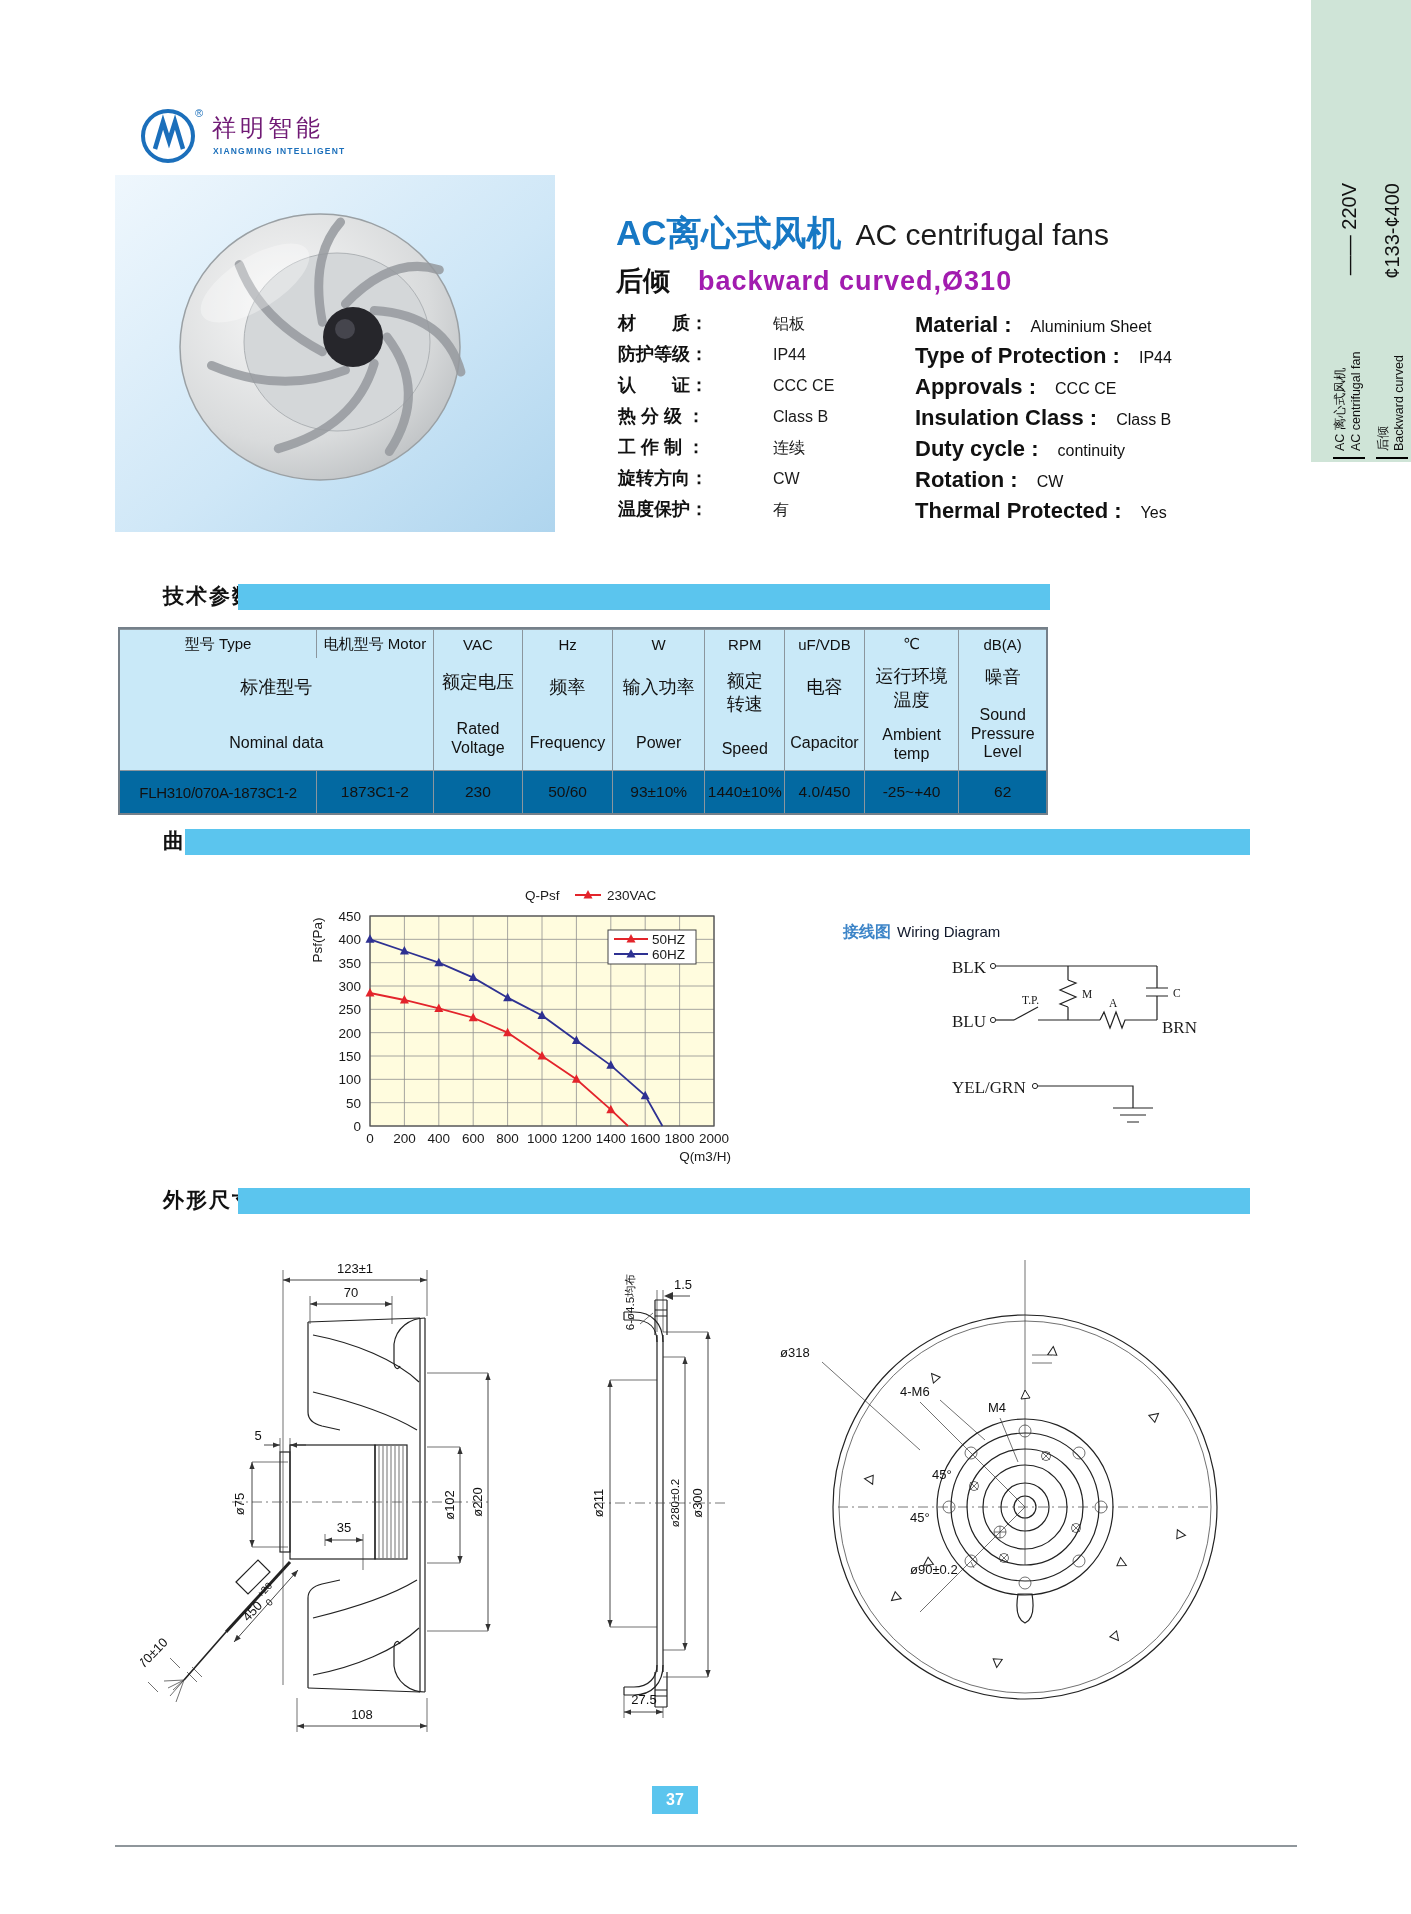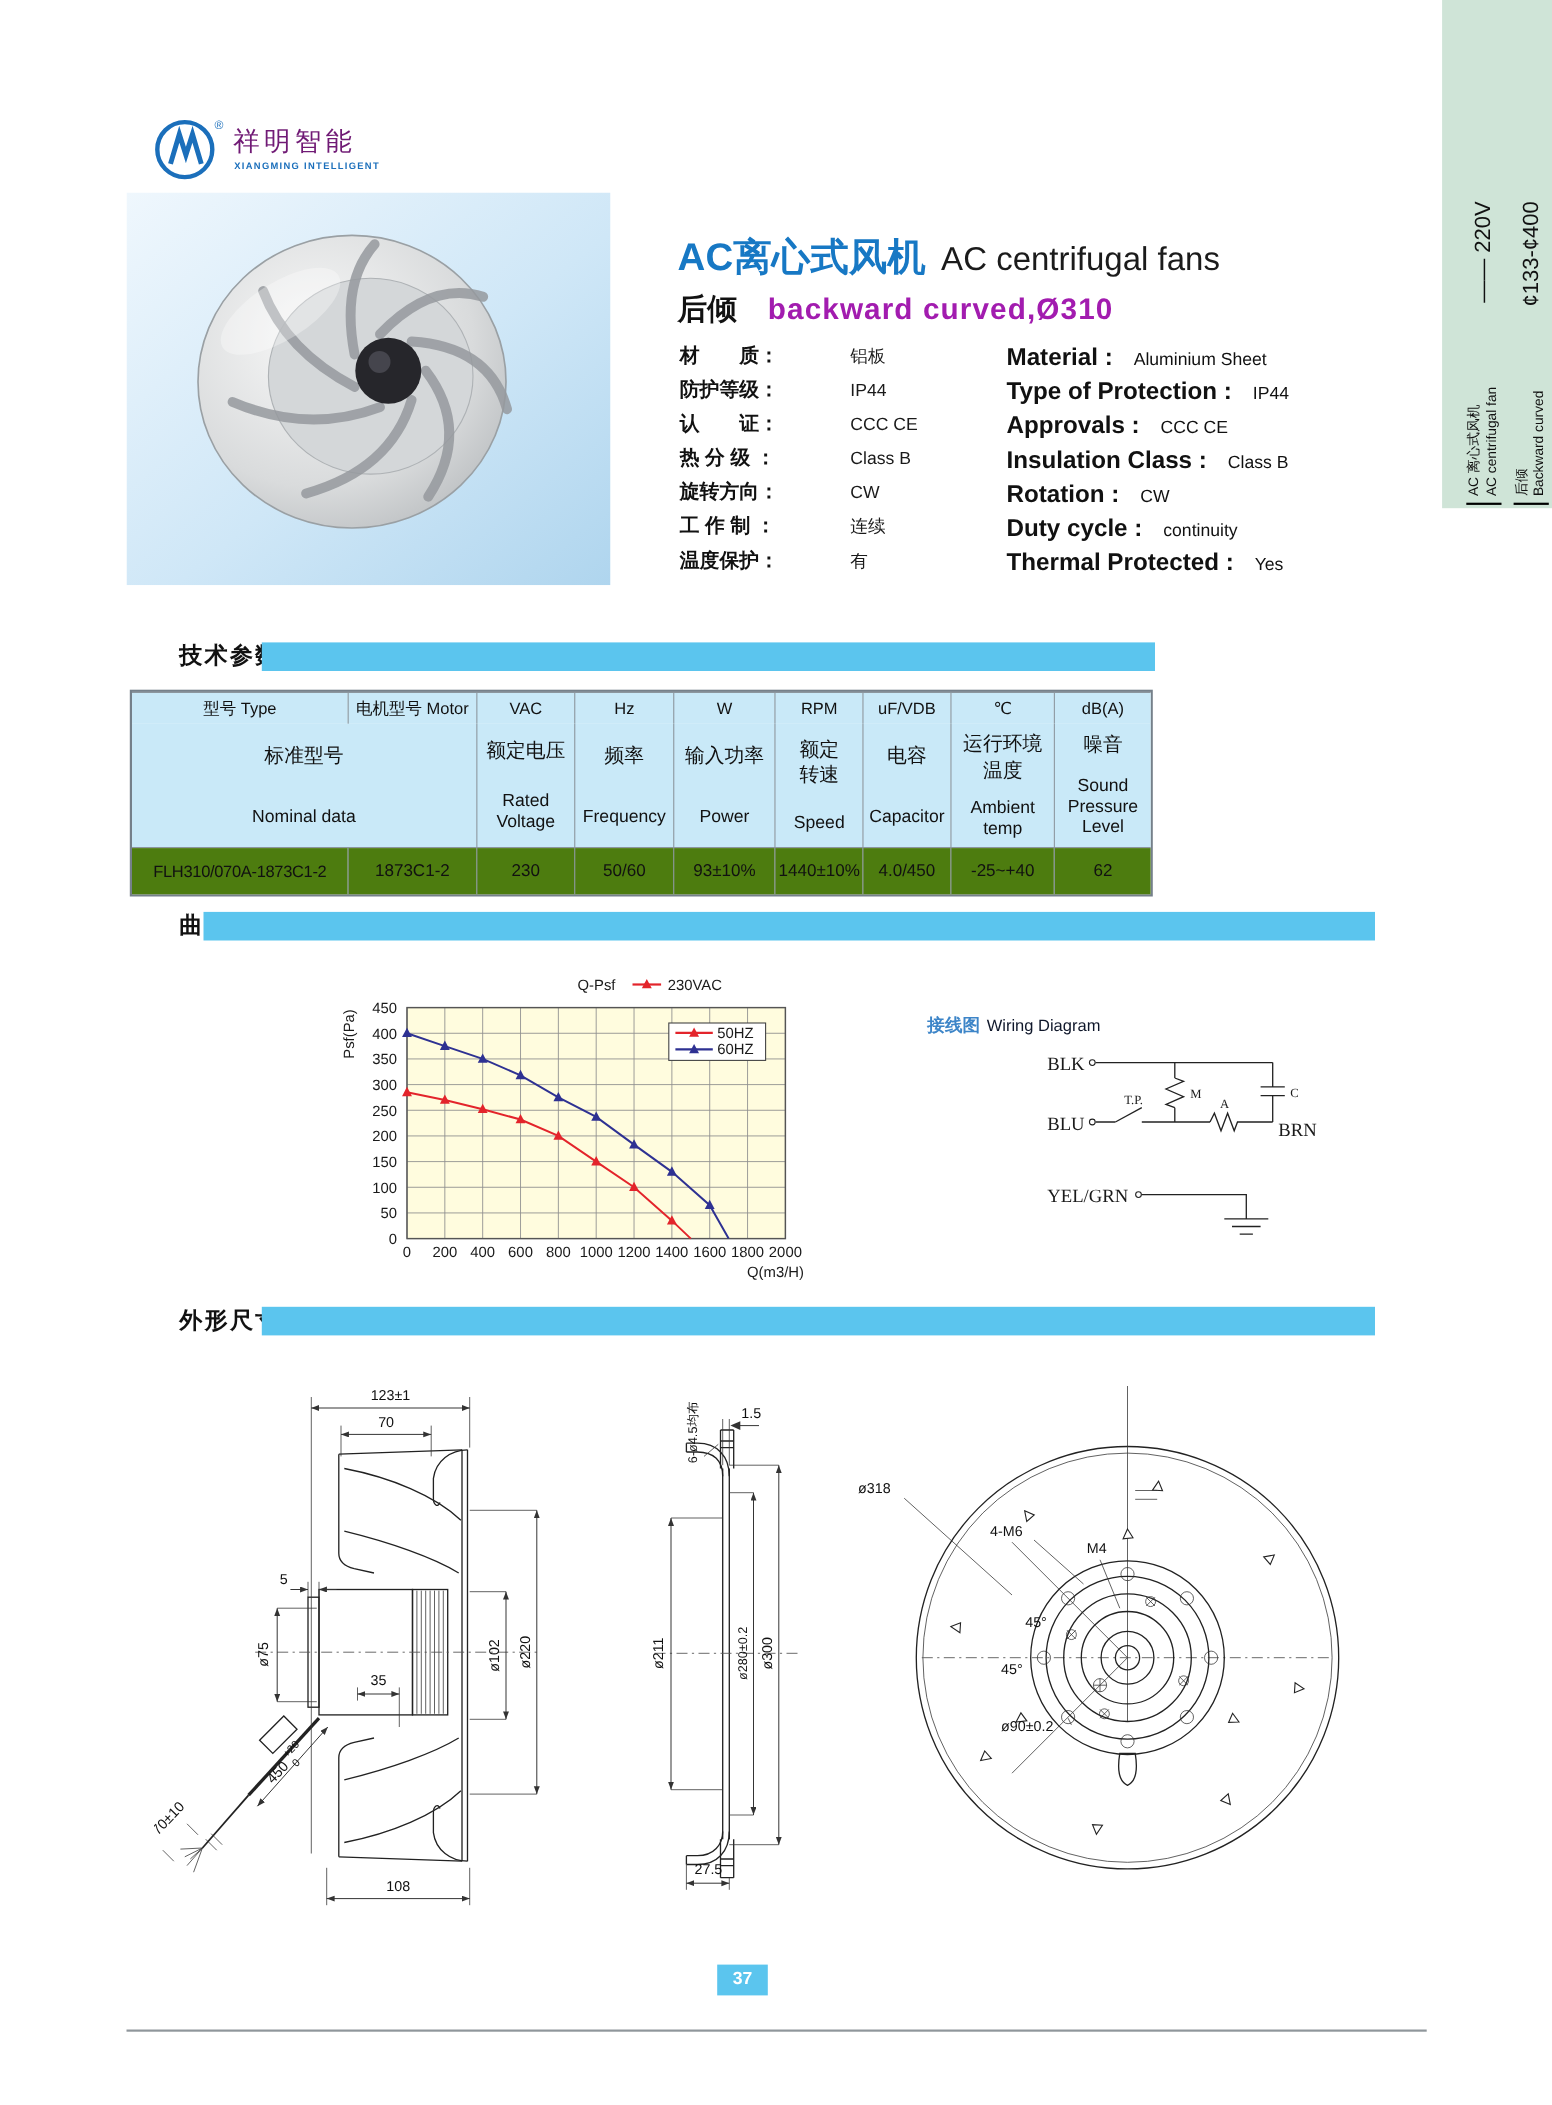--- a/index.html
+++ b/index.html
@@ -30,21 +30,21 @@
   .tr>div{box-sizing:border-box;border-left:1px solid #8B969E;display:flex;flex-direction:column;
           justify-content:space-around;align-items:center;text-align:center;}
   .tr>div:first-child{border-left:none;}
   .h1>div,.h2>div{background:#C9E9F8;}
   .h1{height:112px;}
   .h1 .cn{font-size:18px;white-space:pre-line;line-height:1.3;}
   .h1 .en{font-size:16px;white-space:pre-line;line-height:1.15;}
   .h2{height:28px;border-top:1px solid #8B969E;font-size:15px;}
   .h2>div{justify-content:center;}
   .drow{height:42px;border-top:1px solid #8B969E;font-size:15.5px;}
-  .drow>div{justify-content:center;background:#4d7c0f;}
+  .drow>div{justify-content:center;background:#0369a1;}
   .c1{width:197px}.c2{width:117px}.c3{width:90px}.c4{width:90px}.c5{width:93px}
   .c6{width:80px}.c7{width:80px}.c8{width:95px}.c9{width:88px}.g1{width:314px}
   .model-cell{letter-spacing:-0.3px;font-size:15px;}
   
   .sideband{position:absolute;left:1311px;top:0;width:100px;height:462px;background:#CFE4D7;}
   .vwrap{position:absolute;overflow:visible;}
   .vinner{position:absolute;left:0;transform-origin:0 0;transform:rotate(-90deg);
           display:flex;justify-content:space-between;align-items:center;}
   .vpair{border-left:2px solid #000;padding-left:6px;font-size:12.5px;line-height:1.25;white-space:nowrap;color:#111;}
   .vbig{font-size:20px;white-space:nowrap;color:#111;}
@@ -127,26 +127,26 @@
     </div>
     <div class="spec-row">
       <span class="cl">认　　证：</span><span class="cv">CCC  CE</span>
       <span class="enpart"><span class="el">Approvals :</span><span class="ev">CCC  CE</span></span>
     </div>
     <div class="spec-row">
       <span class="cl">热 分 级 ：</span><span class="cv">Class B</span>
       <span class="enpart"><span class="el">Insulation Class :</span><span class="ev">Class B</span></span>
     </div>
     <div class="spec-row">
+      <span class="cl">工 作 制 ：</span><span class="cv">连续</span>
+      <span class="enpart"><span class="el">Duty cycle :</span><span class="ev">continuity</span></span>
+    </div>
+    <div class="spec-row">
       <span class="cl">旋转方向：</span><span class="cv">CW</span>
       <span class="enpart"><span class="el">Rotation :</span><span class="ev">CW</span></span>
-    </div>
-    <div class="spec-row">
-      <span class="cl">工 作 制 ：</span><span class="cv">连续</span>
-      <span class="enpart"><span class="el">Duty cycle :</span><span class="ev">continuity</span></span>
     </div>
     <div class="spec-row">
       <span class="cl">温度保护：</span><span class="cv">有</span>
       <span class="enpart"><span class="el">Thermal  Protected :</span><span class="ev">Yes</span></span>
     </div>
   </div>
 
   <div class="sideband">
     <div class="vwrap" style="left:15px;top:183px;width:46px;height:276px;">
       <div class="vinner" style="top:276px;width:276px;height:46px;">

